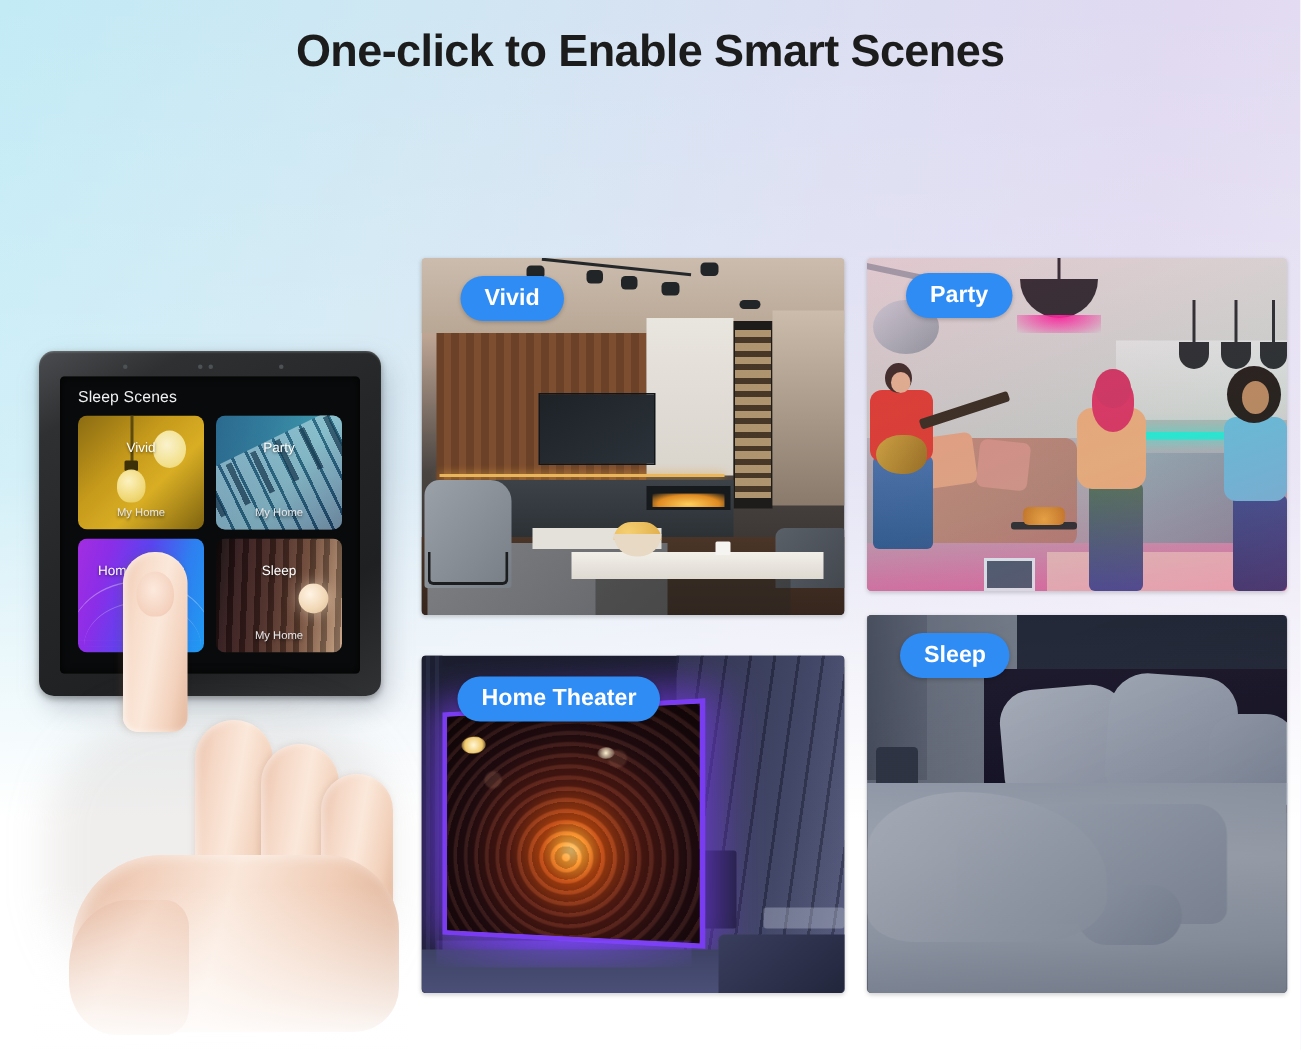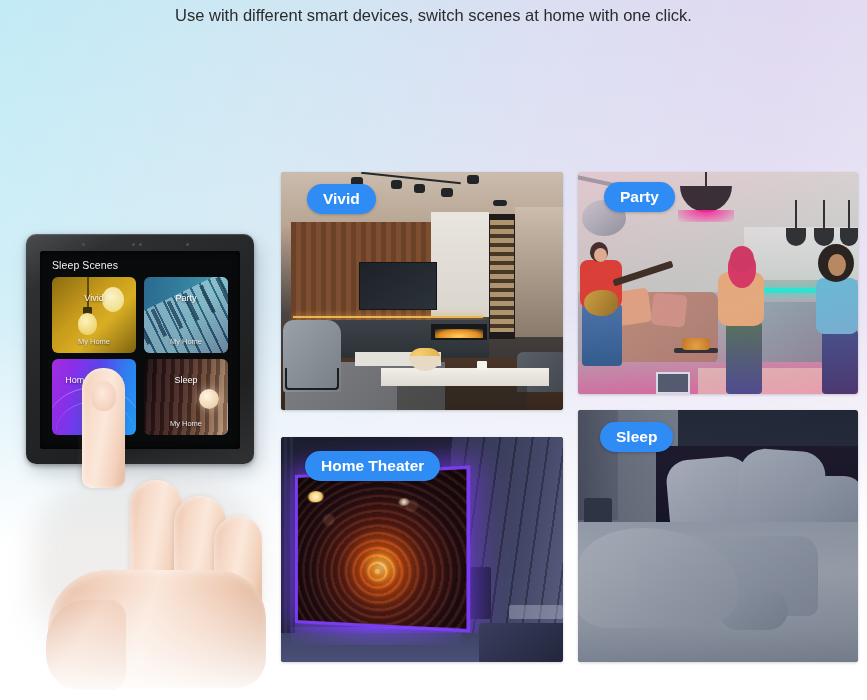--- a/index.html
+++ b/index.html
@@ -341,21 +341,21 @@
     background:linear-gradient(140deg,#cfd8e2,#b0bac8); }
   .sl-dim{ position:absolute; inset:0; background:linear-gradient(160deg, rgba(20,30,60,0.28), rgba(10,16,34,0.40)); }
   .sl-lampwall{ position:absolute; left:6px; top:88px; width:28px; height:30px; background:#3c414b; border-radius:3px; }
 </style>
 </head>
 <body>
 
 <div class="bg-gradient"></div>
 
 <div class="header">
-  <div class="header-sub">Use with different smart devices, switch scenes at home with one click.</div>
+  <div class="header-title">One-click to Enable Smart Scenes</div>
 </div>
 
 <div class="device-wrap">
   <div class="device-shadow"></div>
   <div class="device-body">
     <div class="bezel-dot d1"></div>
     <div class="bezel-dot d2"></div>
     <div class="bezel-dot d3"></div>
     <div class="bezel-dot d4"></div>
 

